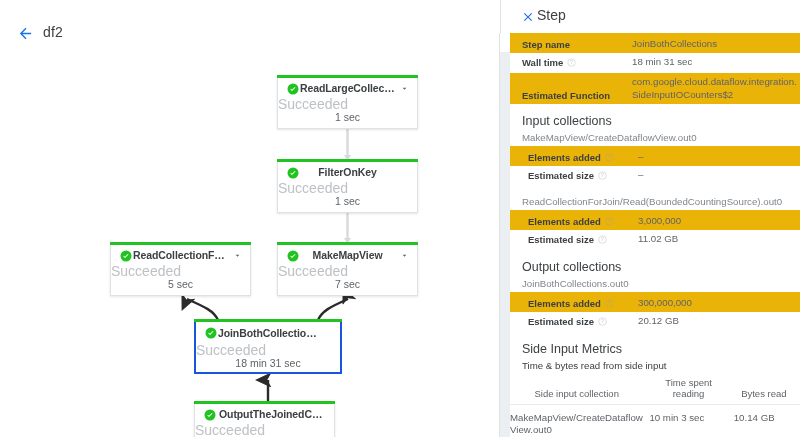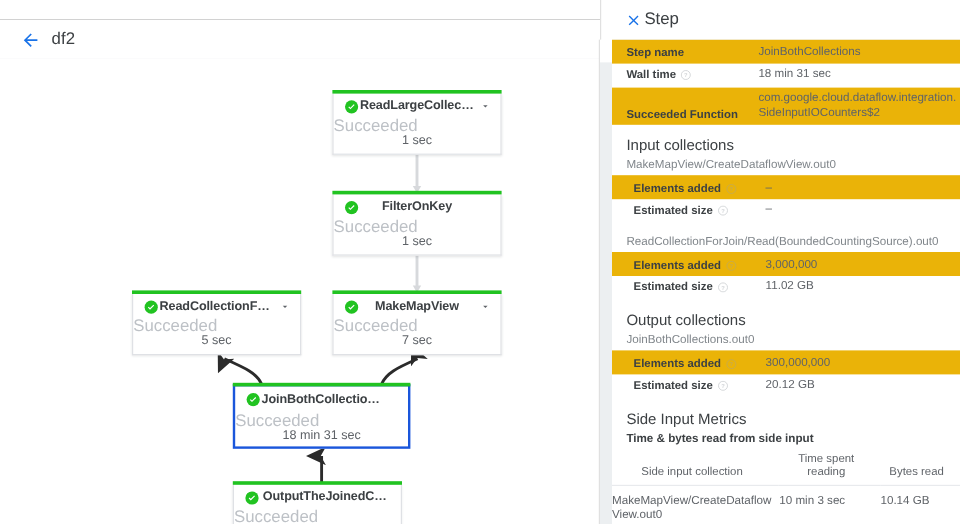--- a/index.html
+++ b/index.html
@@ -56,21 +56,21 @@
   .kv.alt{background:#eab308;align-items:flex-end;}
   .kv .k{width:110px;flex:none;font-size:9.5px;font-weight:bold;color:#3c4043;
          display:flex;align-items:center;gap:4px;padding-top:1px;}
   .kv .v{flex:1;font-size:9.7px;color:#5f6368;padding-right:8px;line-height:12.5px;}
   .hlp{width:9px;height:9px;flex:none;display:inline-block;opacity:.45;}
 
   .sec-title{font-size:12.5px;color:#3c4043;padding:0 0 4px 12px;}
   .coll-name{font-size:9.7px;color:#80868b;padding:0 8px 3px 12px;word-break:break-all;}
   .sp{height:10px;}
 
-  .sim-sub{font-size:9.7px;font-weight:bold;color:#3c4043;padding:0 0 3px 12px;}
+  .sim-sub{font-size:9.7px;font-weight:normal;color:#3c4043;padding:0 0 3px 12px;}
   .tbl{width:100%;border-collapse:collapse;}
   .tbl th{font-size:9.5px;font-weight:normal;color:#5f6368;text-align:center;
           padding:3px 6px 5px 0;border-bottom:1px solid #e8eaed;vertical-align:bottom;}
   .tbl td{font-size:9.7px;color:#5f6368;padding:7px 6px 7px 0;
           border-bottom:1px solid #e8eaed;vertical-align:top;line-height:12px;}
   .tbl .c1{padding-left:0;width:130px;}
   .tbl .c2{width:78px;}
   .tbl .c3{width:60px;}
 </style>
 </head>
@@ -234,21 +234,21 @@
           <span>Wall time</span>
           <svg class="hlp" viewBox="0 0 24 24">
               <circle cx="12" cy="12" r="10" fill="none" stroke="#9aa0a6" stroke-width="2"></circle>
               <text x="12" y="17" font-size="13" text-anchor="middle" fill="#9aa0a6">?</text>
             </svg>
         </div>
         <div class="v">18 min 31 sec</div>
       </div>
       <div class="kv alt">
         <div class="k">
-            <span>Succeeded Function</span>
+            <span>Estimated Function</span>
           </div>
         <div class="v">com.google.cloud.dataflow.integration. SideInputIOCounters$2</div>
       </div>
 
       <div class="sp"></div>
 
       <div class="sec-title">Input collections</div>
       <div class="coll-name">MakeMapView/CreateDataflowView.out0</div>
       <div class="kv alt">
         <div class="k" style="padding-left:6px;">

